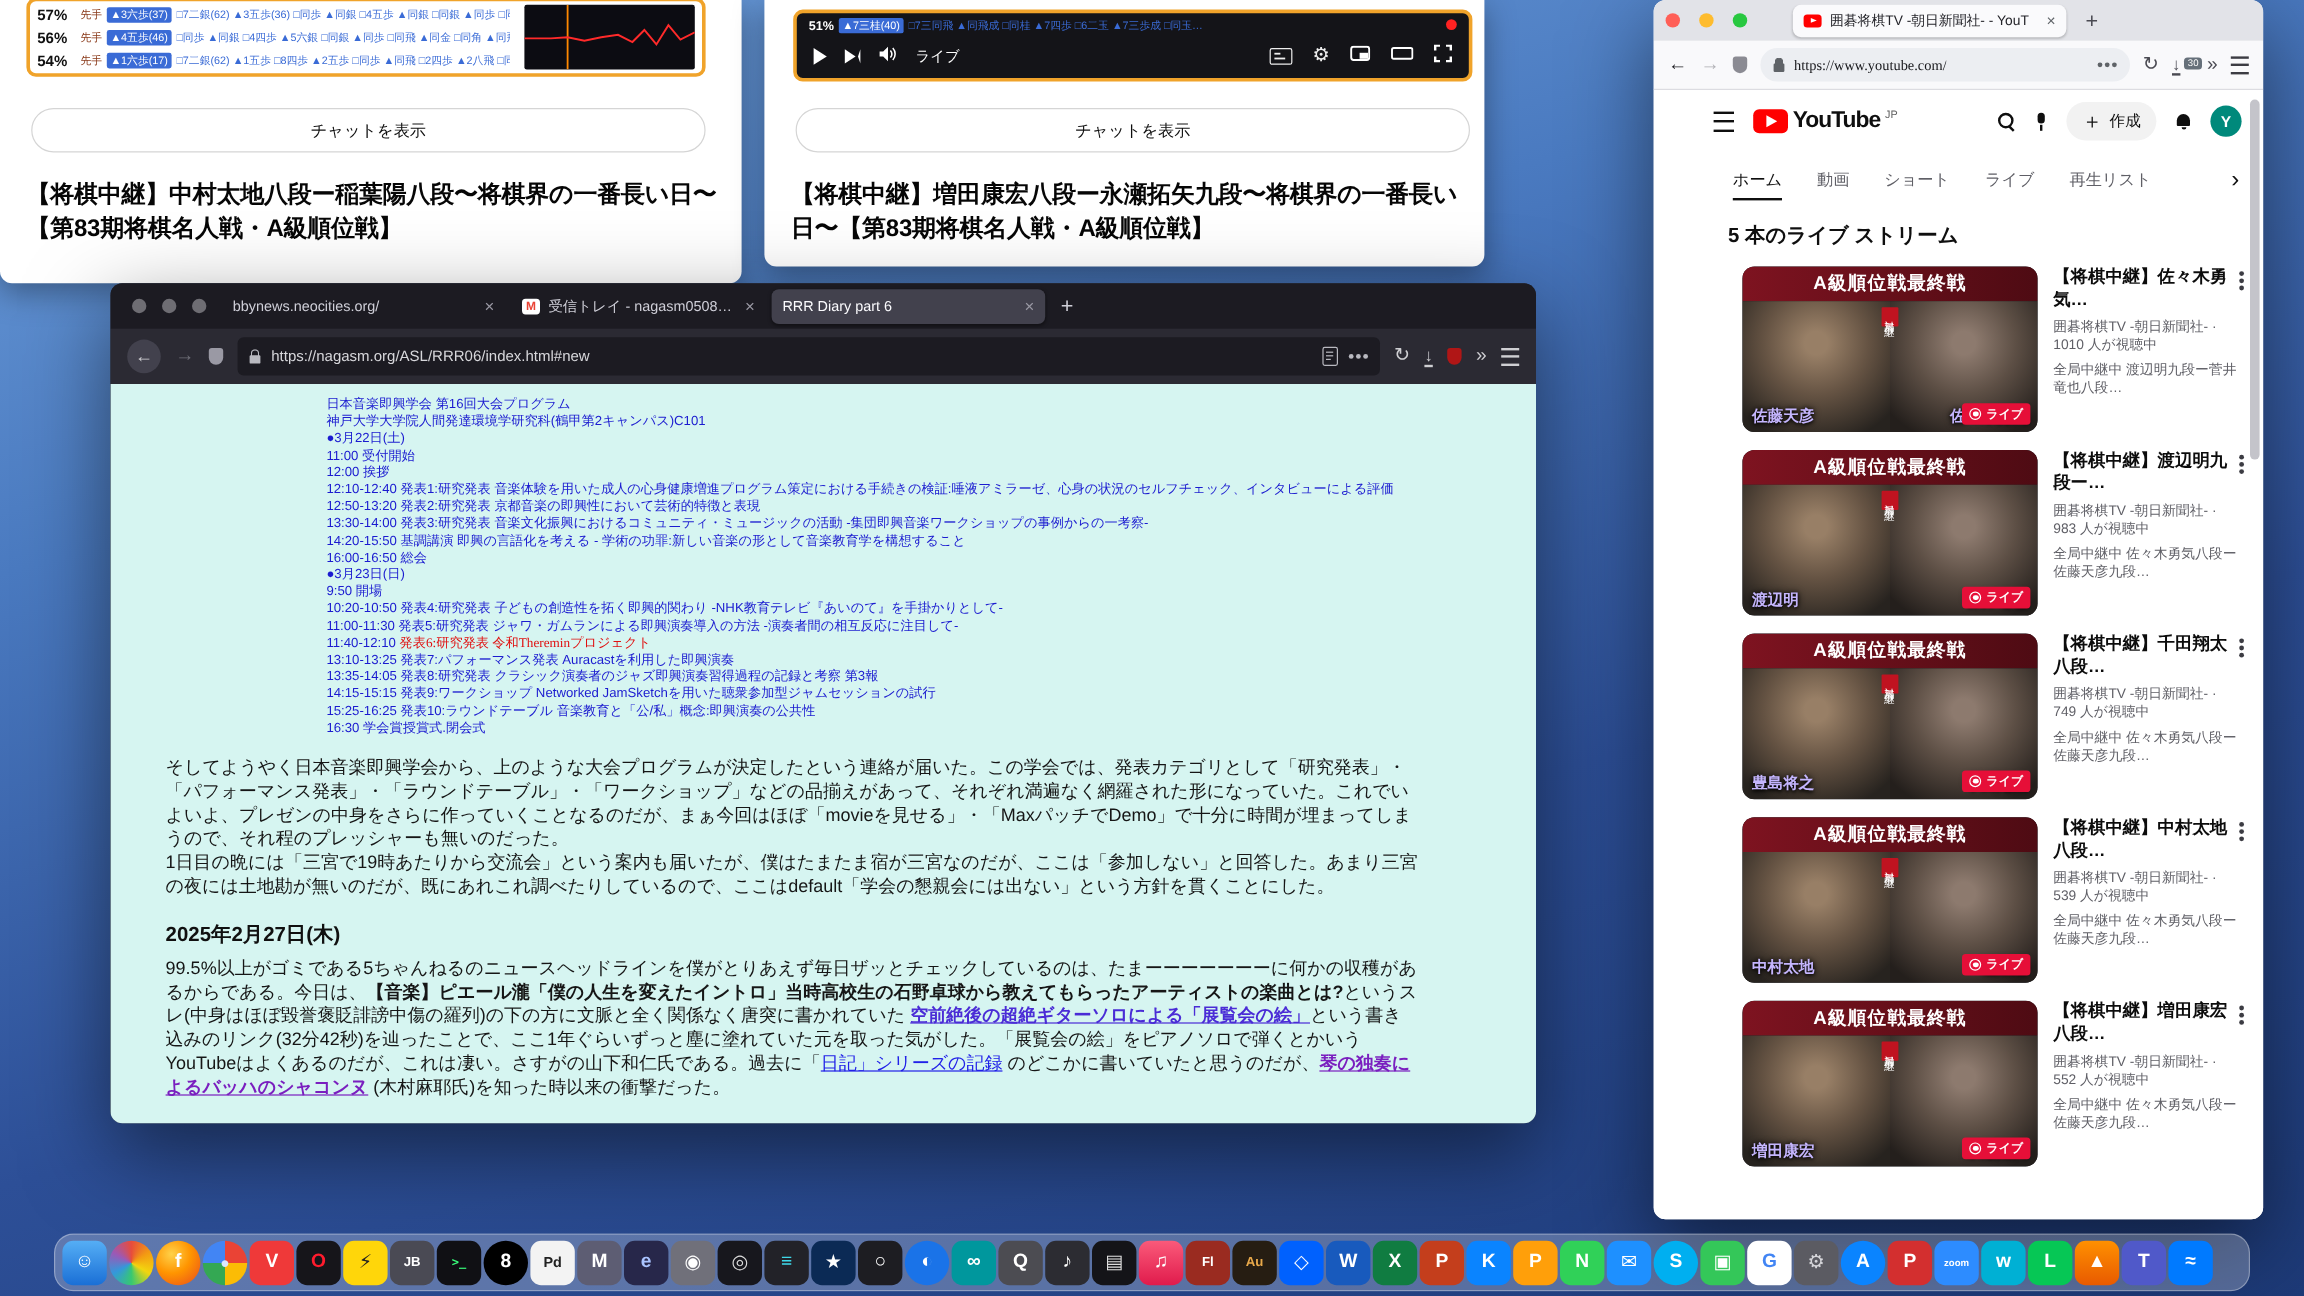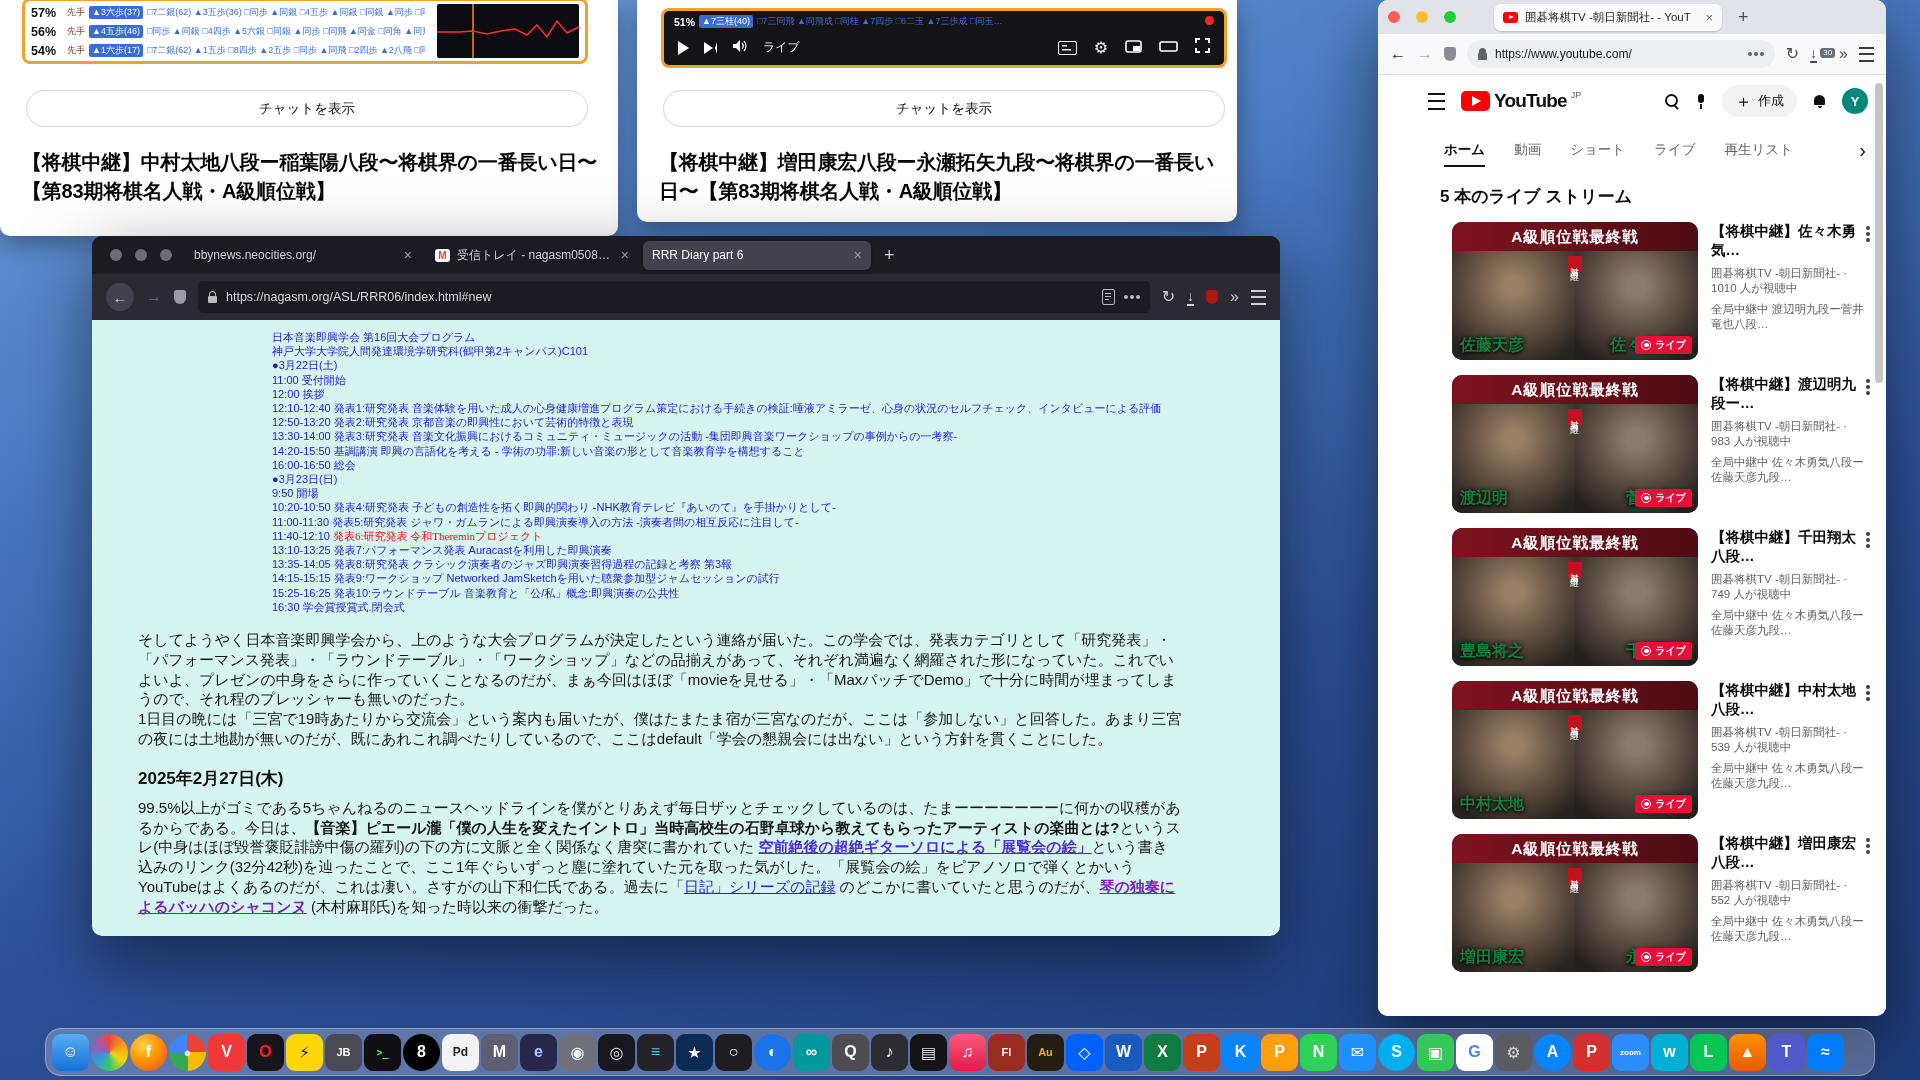--- a/index.html
+++ b/index.html
@@ -79,21 +79,21 @@
   .yt-titlebar{height:34px;background:#e2e3e8;display:flex;align-items:center;padding:0 10px;gap:8px;}
   .ytab{height:27px;width:228px;background:#fafafc;border-radius:7px;display:flex;align-items:center;gap:7px;padding:0 9px;font-size:11.5px;color:#24242a;box-shadow:0 1px 2px rgba(0,0,0,.18);margin-left:22px;box-sizing:border-box;}
   .ytab .lbl{white-space:nowrap;overflow:hidden;flex:1;}
   .ytab .x{color:#5f6368;font-size:13px;}
   .fav-yt{width:15px;height:11px;background:#f00;border-radius:3px;position:relative;flex-shrink:0;}
   .fav-yt::after{content:"";position:absolute;left:5.5px;top:3px;border-left:5px solid #fff;border-top:2.8px solid transparent;border-bottom:2.8px solid transparent;}
   .yt-navbar{height:40px;background:#f9f9fb;border-bottom:1px solid #dcdce1;display:flex;align-items:center;padding:0 12px;gap:11px;color:#4a4a52;}
   .yt-navbar .shield{background:#8b8b93;}
   .urlpill{flex:1;height:28px;background:#eceef2;border-radius:15px;display:flex;align-items:center;padding:0 11px;gap:8px;font-size:12px;color:#17171b;min-width:0;}
   .urlpill .lock,.urlpill .lock::before{background:#5f6368;border-color:#5f6368;}
-  .urlpill .url{white-space:nowrap;overflow:hidden;}
+  .urlpill .url{white-space:nowrap;overflow:hidden;font-family:Liberation Serif, serif;}
   .urlpill .dots-h{background:#5f6368;box-shadow:6px 0 0 #5f6368,-6px 0 0 #5f6368;margin-left:auto;}
   .ubwrap{position:relative;}
   .badge30{position:absolute;right:-7px;bottom:-4px;background:#66707a;color:#fff;font-size:8px;padding:1px 3px;border-radius:3px;line-height:1;}
   .yt-content{height:942px;background:#fff;position:relative;overflow:hidden;padding-left:32px;}
   .yt-header{height:52px;display:flex;align-items:center;padding:0 18px;gap:16px;}
   .yt-hamb{width:17px;height:13px;border-top:2px solid #0f0f0f;border-bottom:2px solid #0f0f0f;background:linear-gradient(#0f0f0f,#0f0f0f) center/17px 2px no-repeat;}
   .logo-group{display:flex;align-items:flex-start;gap:4px;}
   .yt-mark{width:29px;height:20px;background:#f00;border-radius:5px;position:relative;margin-top:1px;}
   .yt-mark::after{content:"";position:absolute;left:11px;top:5px;border-left:9px solid #fff;border-top:5px solid transparent;border-bottom:5px solid transparent;}
   .yt-word{font-size:19px;font-weight:700;letter-spacing:-0.8px;color:#0f0f0f;line-height:22px;}
@@ -105,33 +105,33 @@
   .i-mic{width:10px;height:15px;position:relative;}
   .i-mic::before{content:"";position:absolute;left:2px;top:0;width:6px;height:9px;background:#0f0f0f;border-radius:3px;}
   .i-mic::after{content:"";position:absolute;left:4px;top:10px;width:2px;height:5px;background:#0f0f0f;}
   .create-pill{height:32px;background:#f2f2f2;border-radius:16px;display:flex;align-items:center;gap:6px;padding:0 13px;font-size:13px;color:#0f0f0f;}
   .create-pill .plus{font-size:17px;line-height:1;}
   .i-bell{width:13px;height:13px;position:relative;}
   .i-bell::before{content:"";position:absolute;left:1px;top:0;width:11px;height:10px;background:#0f0f0f;border-radius:6px 6px 1px 1px;}
   .i-bell::after{content:"";position:absolute;left:4.5px;top:11px;width:4px;height:2px;background:#0f0f0f;border-radius:0 0 2px 2px;}
   .avatar{width:26px;height:26px;border-radius:50%;background:#00897b;color:#fff;font-size:13px;font-weight:700;display:grid;place-items:center;}
   .yt-nav{height:46px;display:flex;align-items:center;padding:0 20px 0 34px;gap:29px;font-size:13.5px;color:#5f5f66;}
-  .yt-nav .item.active{color:#0f0f0f;font-weight:700;position:relative;}
+  .yt-nav .item.active{color:#0f0f0f;font-weight:400;position:relative;}
   .yt-nav .item.active::after{content:"";position:absolute;left:0;right:0;bottom:-8px;height:2px;background:#0f0f0f;}
   .yt-nav .chev{margin-left:auto;font-size:20px;color:#0f0f0f;line-height:1;}
   .yt-sec{font-size:17px;font-weight:700;color:#0f0f0f;padding:12px 16px 14px 30px;}
   .vlist{padding:0 16px 0 30px;}
   .vitem{display:flex;margin-bottom:15px;margin-left:12px;}
   .thumb{width:246px;height:138px;border-radius:10px;overflow:hidden;position:relative;background:#14161c;flex-shrink:0;}
   .banner{height:29px;background:linear-gradient(90deg,#7e1320,#4e0b13);color:#fff;font-weight:800;font-size:15.5px;text-align:center;line-height:29px;letter-spacing:1px;}
   .faces{position:absolute;top:29px;left:0;right:0;bottom:0;display:flex;}
   .face{flex:1;background:radial-gradient(circle at 50% 32%,#987f66 10%,#655343 45%,#27231f 88%);}
   .face.r{background:radial-gradient(circle at 50% 32%,#8d7a6e 10%,#5d4f45 45%,#241f1c 88%);}
   .ribbon{position:absolute;left:50%;top:34px;transform:translateX(-50%);writing-mode:vertical-rl;background:#c01320;color:#fff;font-size:8.5px;padding:4px 1px;letter-spacing:2px;border-radius:1px;}
-  .pname{position:absolute;bottom:4px;color:#15803d;font-family:Liberation Serif, serif;font-weight:700;font-size:16px;text-shadow:0 1px 3px #000,0 0 6px #000;}
+  .pname{position:absolute;bottom:4px;color:#c4b5fd;font-family:Liberation Serif, serif;font-weight:700;font-size:13px;text-shadow:0 1px 3px #000,0 0 6px #000;}
   .pname.l{left:8px;}.pname.r2{right:8px;}
   .live{position:absolute;right:6px;bottom:6px;background:#e60f38;border-radius:3px;color:#fff;font-size:10px;font-weight:700;display:flex;align-items:center;gap:4px;padding:2px 6px;}
   .live-ic{width:8px;height:8px;border:1.4px solid #fff;border-radius:50%;position:relative;}
   .live-ic::after{content:"";position:absolute;inset:1.8px;background:#fff;border-radius:50%;}
   .vinfo{margin-left:13px;width:156px;}
   .vtitle{font-size:14.5px;font-weight:700;color:#0c0c0c;line-height:19px;max-height:38px;overflow:hidden;}
   .vchan,.vviews,.vdesc{font-size:11.5px;color:#5f5f66;line-height:15px;}
   .vchan{margin-top:6px;}
   .vdesc1{margin-top:6px;}
   .kebab{margin-left:auto;margin-top:4px;width:4px;height:4px;border-radius:50%;background:#3c3c43;box-shadow:0 6px 0 #3c3c43,0 12px 0 #3c3c43;flex-shrink:0;}

